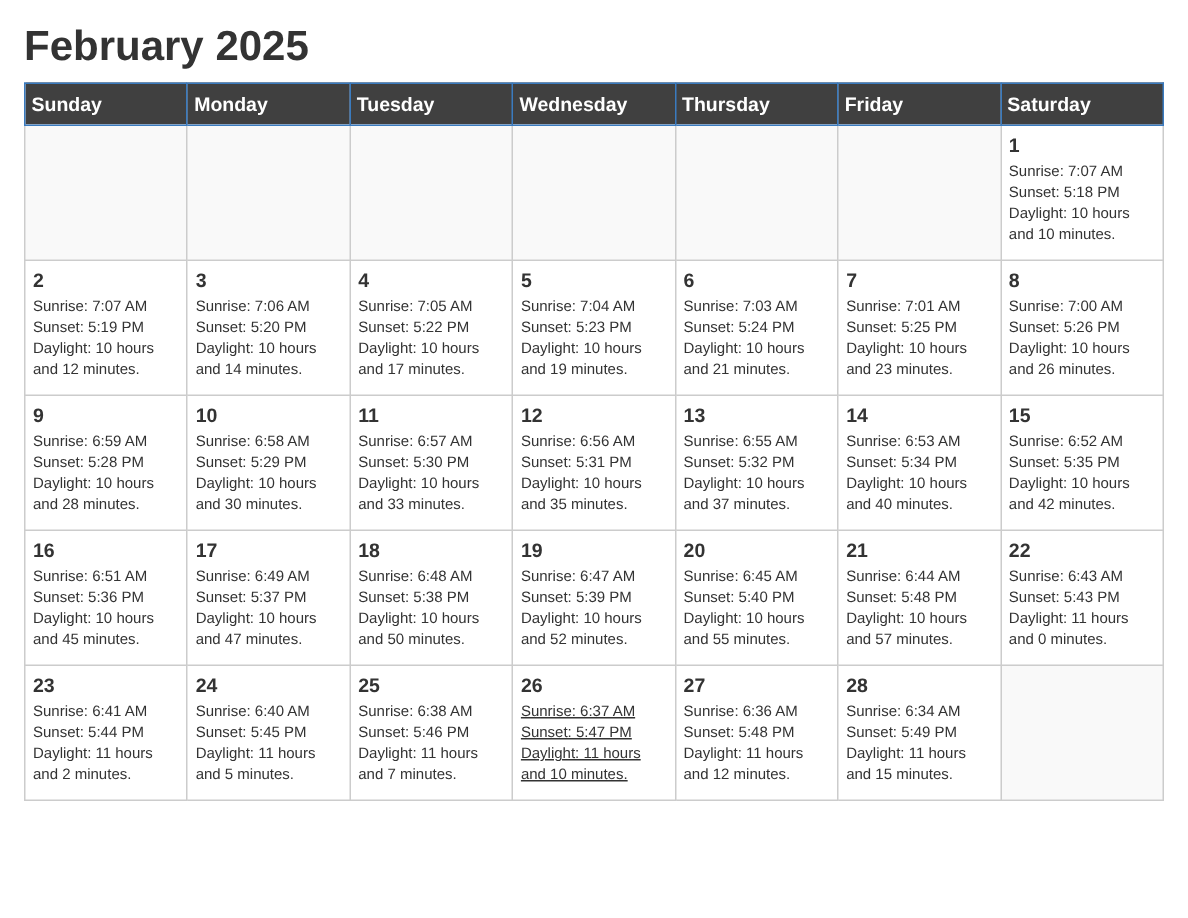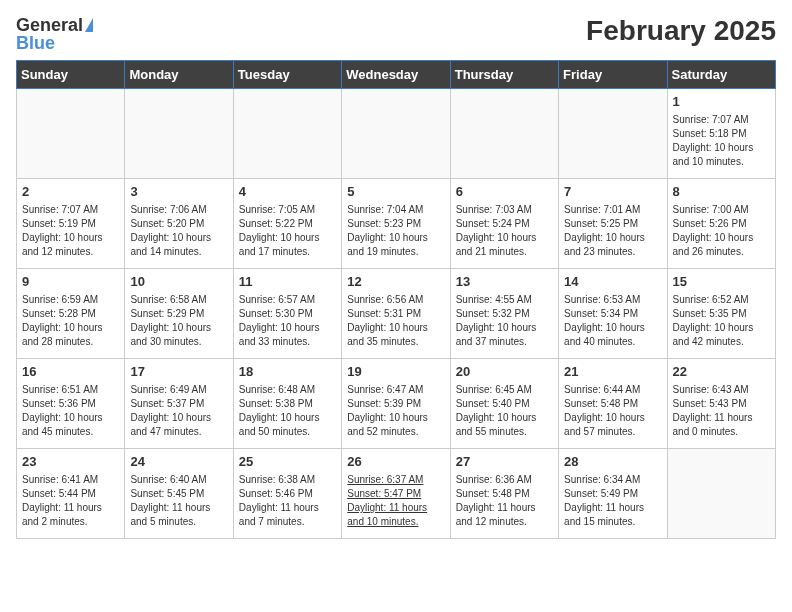--- a/index.html
+++ b/index.html
@@ -91,27 +91,20 @@
       line-height: 1.4;
     }
     .empty-cell {
       background: #f9f9f9;
     }
   </style>
 </head>
 <body>
 
 <div class="header-area">
-  <div class="logo">
-    <div style="display:flex; align-items:center;">
-      <span class="logo-general">General</span>
-      <span class="logo-icon"></span>
-    </div>
-    <span class="logo-blue">Blue</span>
-  </div>
   <div class="title-area">
     <div class="month-title">February 2025</div>
   </div>
 </div>
 
 <table class="calendar">
   <thead>
     <tr>
     <th>Sunday</th>
         <th>Monday</th>
@@ -163,21 +156,21 @@
 Daylight: 10 hours and 28 minutes.</span></td>
         <td><span class="day-num">10</span><span class="day-info" style="white-space: pre-line;">Sunrise: 6:58 AM
 Sunset: 5:29 PM
 Daylight: 10 hours and 30 minutes.</span></td>
         <td><span class="day-num">11</span><span class="day-info" style="white-space: pre-line;">Sunrise: 6:57 AM
 Sunset: 5:30 PM
 Daylight: 10 hours and 33 minutes.</span></td>
         <td><span class="day-num">12</span><span class="day-info" style="white-space: pre-line;">Sunrise: 6:56 AM
 Sunset: 5:31 PM
 Daylight: 10 hours and 35 minutes.</span></td>
-        <td><span class="day-num">13</span><span class="day-info" style="white-space: pre-line;">Sunrise: 4:55 AM
+        <td><span class="day-num">13</span><span class="day-info" style="white-space: pre-line;">Sunrise: 6:55 AM
 Sunset: 5:32 PM
 Daylight: 10 hours and 37 minutes.</span></td>
         <td><span class="day-num">14</span><span class="day-info" style="white-space: pre-line;">Sunrise: 6:53 AM
 Sunset: 5:34 PM
 Daylight: 10 hours and 40 minutes.</span></td>
         <td><span class="day-num">15</span><span class="day-info" style="white-space: pre-line;">Sunrise: 6:52 AM
 Sunset: 5:35 PM
 Daylight: 10 hours and 42 minutes.</span></td>
       </tr>
       <tr>

